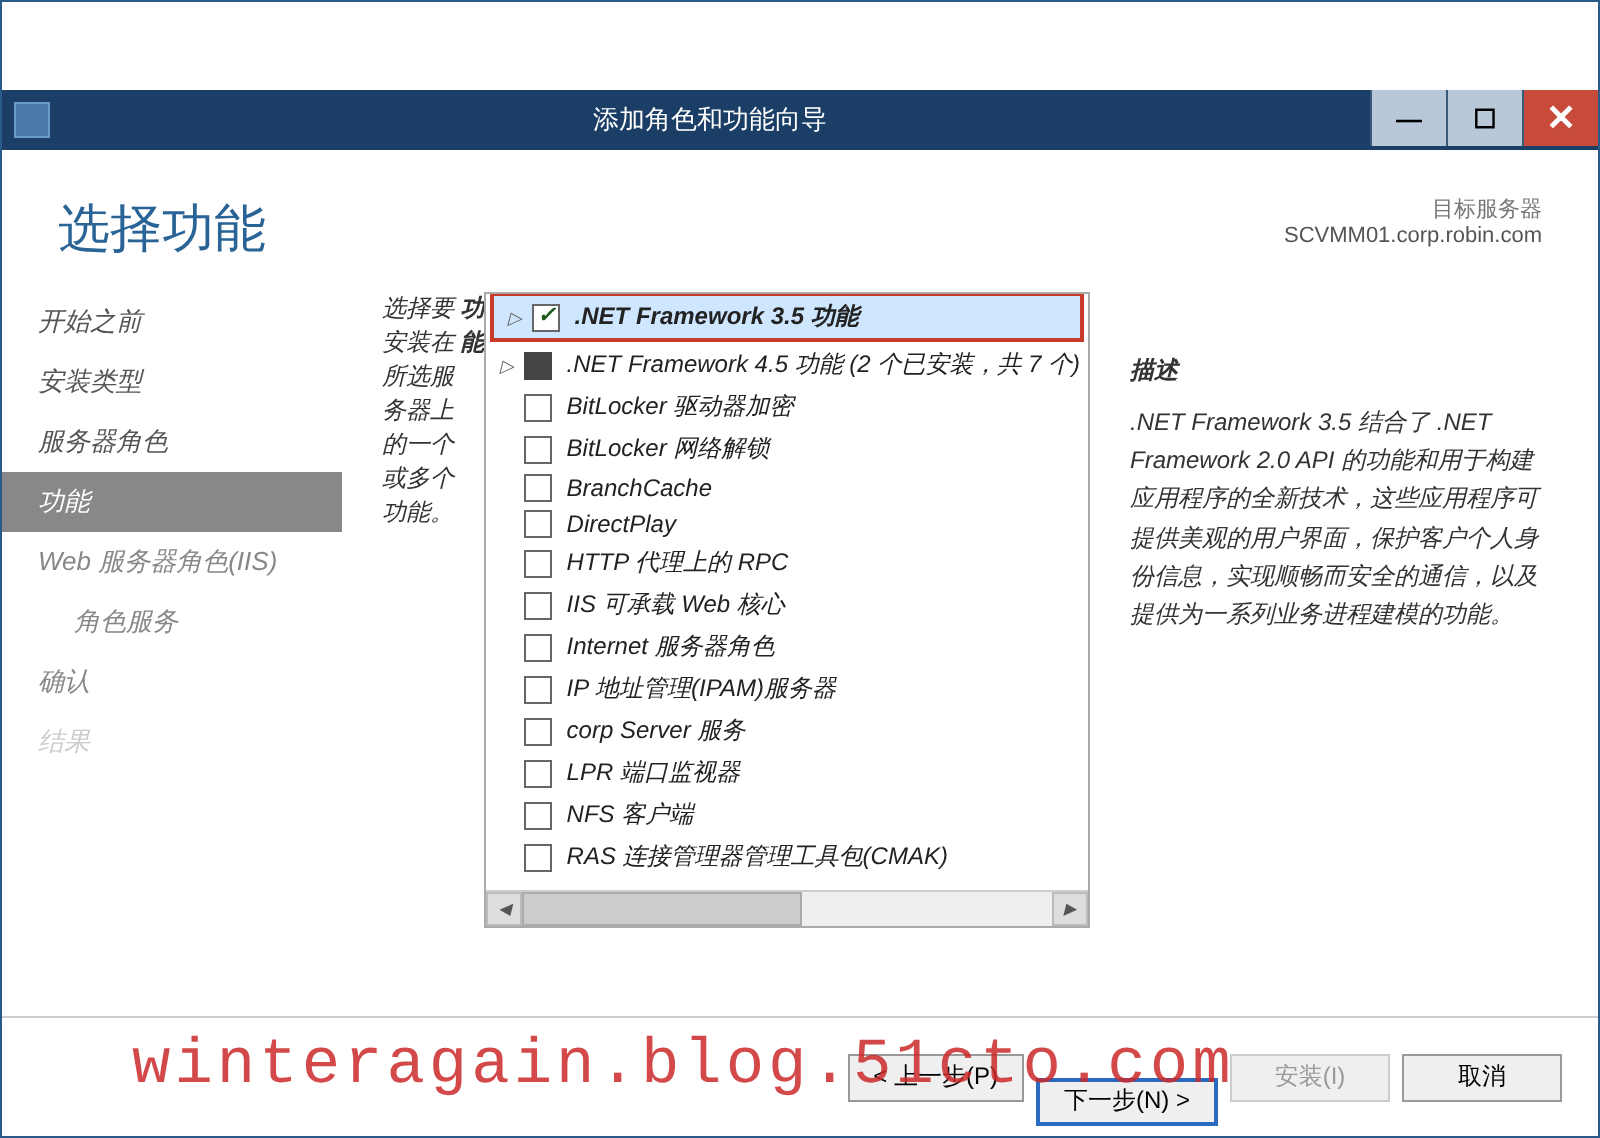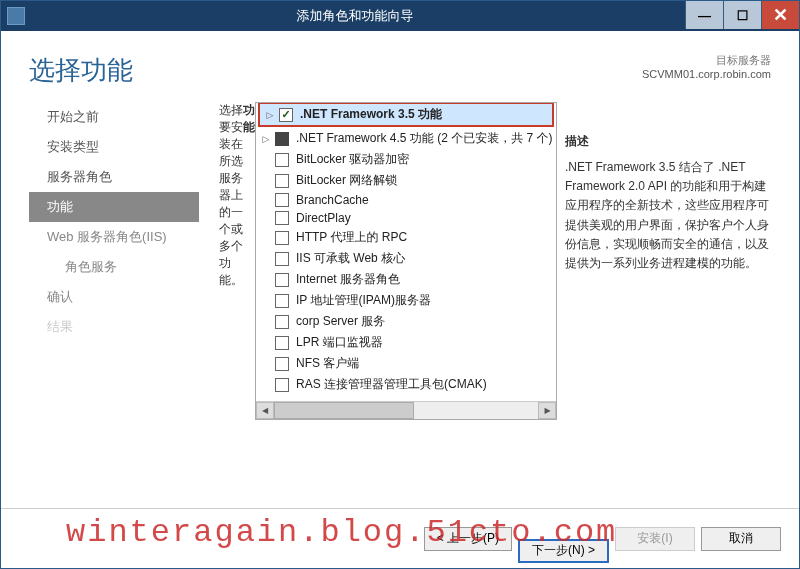--- a/index.html
+++ b/index.html
@@ -1,34 +1,34 @@
 <!DOCTYPE html>
 <html><head>
 <meta charset="utf-8">
 <style>
 * { margin: 0; padding: 0; box-sizing: border-box; font-family: "Microsoft YaHei", "Segoe UI", sans-serif; }
 body { background: #fff; width: 800px; height: 569px; overflow: hidden; position: relative; }
 
 .window { width: 800px; height: 569px; border: 1px solid #2a5a8a; background: #fff; display: flex; flex-direction: column; }
 
-.titlebar { height: 30px; background: #1a3e65; color: #fff; display: flex; align-items: center; position: relative; }
+.titlebar { height: 30px; background: #1a3e65; color: #fff; display: flex; align-items: center; position: relative; margin-top: 44px; }
 .titlebar-icon { width: 18px; height: 18px; margin-left: 6px; background: #4a7aa8; border: 1px solid #6a9ac8; }
 .titlebar-text { flex: 1; text-align: center; font-size: 13px; }
 .win-controls { display: flex; height: 100%; }
 .win-btn { width: 38px; height: 28px; display: flex; align-items: center; justify-content: center; font-size: 13px; font-weight: bold; color: #000; border-left: 1px solid #3a5a7a; cursor: pointer; font-family: "Segoe UI Symbol", sans-serif; }
 .win-min { background: #b8c8d8; }
 .win-max { background: #b8c8d8; }
 .win-close { background: #c84a3a; color: #fff; font-size: 18px; line-height: 1; }
 
 .header-area { padding: 22px 28px 12px 28px; display: flex; justify-content: space-between; align-items: flex-start; }
 .page-title { font-size: 26px; color: #2a6496; font-weight: 300; }
 .server-info { text-align: right; font-size: 11px; color: #555; }
 .server-label { color: #777; }
 
-.body-area { flex: 1; display: flex; padding-left: 28px; overflow: hidden; }
+.body-area { flex: 1; display: flex; overflow: hidden; font-style: italic; }
 
 .sidebar { width: 170px; padding-top: 2px; font-size: 13px; }
 .nav-item { padding: 6px 0 6px 18px; color: #888; cursor: pointer; }
 .nav-item.completed { color: #555; }
 .nav-item.active { color: #fff; background: #888; }
 .nav-sub { padding-left: 36px; }
 
 .main-content { flex: 1; padding: 2px 24px 0 20px; display: flex; gap: 20px; overflow: hidden; }
 .instruction { font-size: 12px; color: #333; margin-bottom: 14px; }
 

